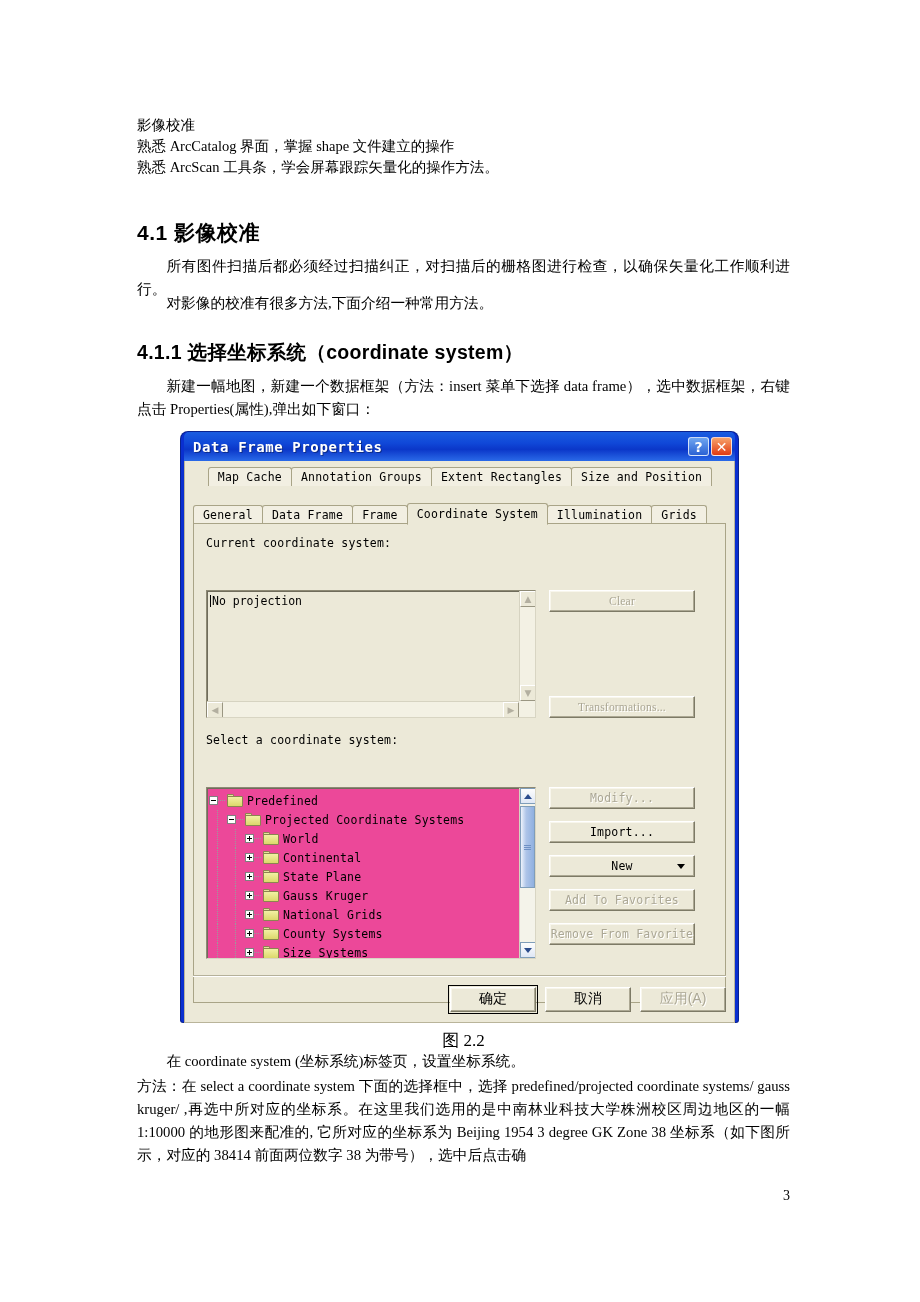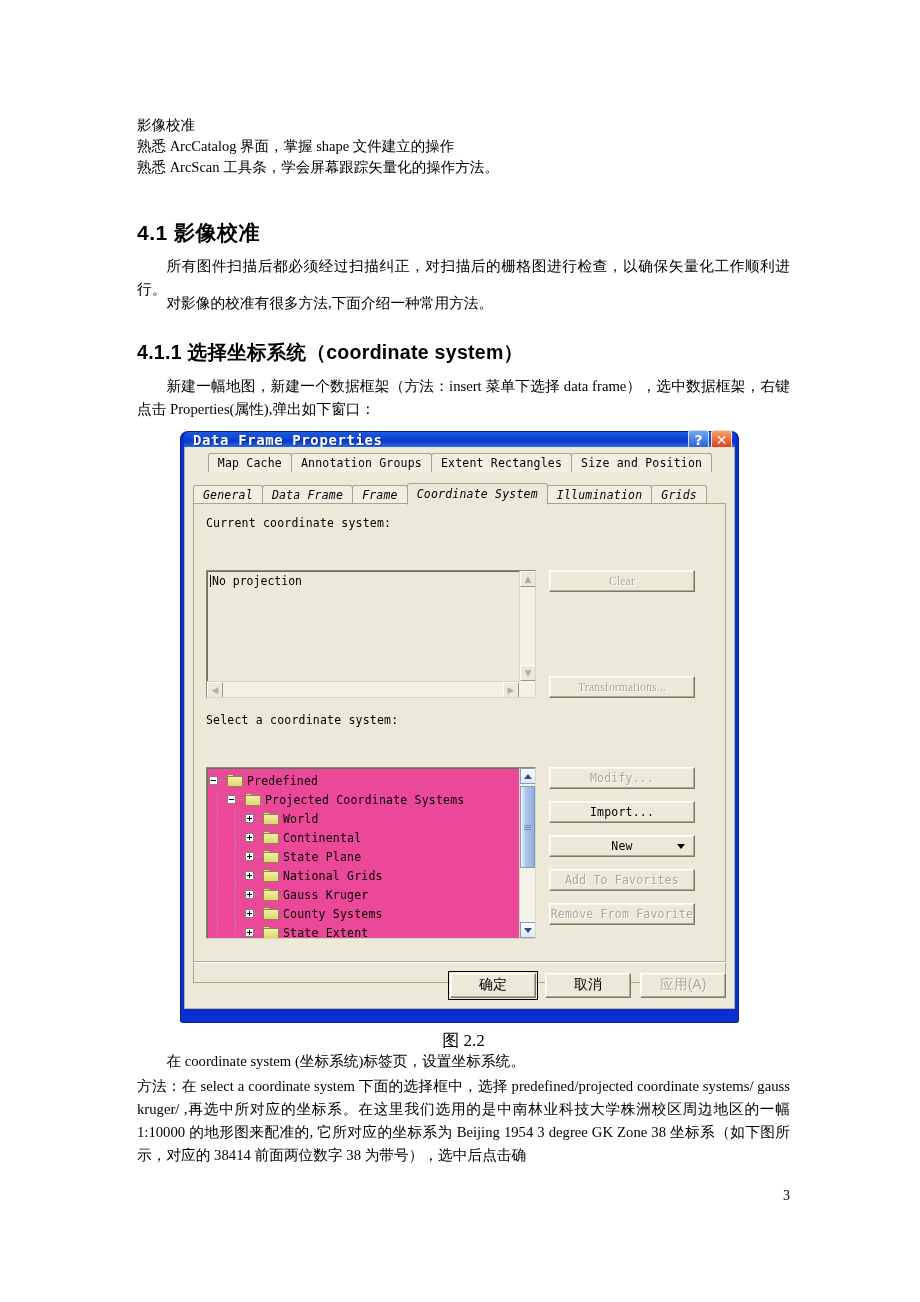--- a/index.html
+++ b/index.html
@@ -55,21 +55,21 @@
     position: absolute;
     left: 181px; top: 432px;
     width: 557px; height: 590px;
     background: #0a2fd0;
     border-radius: 7px 7px 2px 2px;
     padding: 0 3px 3px 3px;
     font-family: "DejaVu Sans Mono", "Liberation Mono", monospace;
     box-shadow: 0 0 0 1px #09228f;
   }
   #titlebar {
-    height: 15px;
+    height: 29px;
     background: linear-gradient(to bottom, #1a5ce0 0%, #1048d8 38%, #0b37c9 60%, #2a6ae8 100%);
     border-radius: 5px 5px 0 0;
     display: flex; align-items: center;
     padding: 0 3px 0 9px;
   }
   #title-text {
     color: #fff; font-weight: bold; font-size: 14px;
     letter-spacing: 0.6px;
     flex: 1;
     text-shadow: 1px 1px 0 rgba(0,0,0,.35);
@@ -116,21 +116,21 @@
   .tab.active {
     background: #ece9d8;
     height: 22px;
     font-weight: normal;
     position: relative;
     z-index: 3;
     border-bottom: 1px solid #ece9d8;
     margin-bottom: -1px;
   }
   #tabrow1 { margin-bottom: 0px; justify-content: center; }
-  #tabrow2 { margin-top: 13px; font-style: italic; }
+  #tabrow2 { margin-top: 19px; }
 
   #panel {
     border: 1px solid #a9a487;
     border-top: 1px solid #a9a487;
     background: #ece9d8;
     height: 480px;
     margin-top: -1px;
     position: relative;
     padding: 12px 12px 0 12px;
   }
@@ -455,54 +455,54 @@
                 </div>
                 <div class="tnode">
                   <span class="guide dot"></span>
                   <span class="guide dot"></span>
                   <span class="exp plus"></span>
                   <span class="hline"></span>
                   <span class="folder">
                     <span class="tab-f"></span>
                     <span class="back"></span>
                   </span>
+                  <span class="tlabel">Gauss Kruger</span>
+                </div>
+                <div class="tnode">
+                  <span class="guide dot"></span>
+                  <span class="guide dot"></span>
+                  <span class="exp plus"></span>
+                  <span class="hline"></span>
+                  <span class="folder">
+                    <span class="tab-f"></span>
+                    <span class="back"></span>
+                  </span>
                   <span class="tlabel">National Grids</span>
                 </div>
                 <div class="tnode">
                   <span class="guide dot"></span>
                   <span class="guide dot"></span>
                   <span class="exp plus"></span>
                   <span class="hline"></span>
                   <span class="folder">
                     <span class="tab-f"></span>
                     <span class="back"></span>
                   </span>
-                  <span class="tlabel">Gauss Kruger</span>
-                </div>
-                <div class="tnode">
-                  <span class="guide dot"></span>
-                  <span class="guide dot"></span>
-                  <span class="exp plus"></span>
-                  <span class="hline"></span>
-                  <span class="folder">
-                    <span class="tab-f"></span>
-                    <span class="back"></span>
-                  </span>
                   <span class="tlabel">County Systems</span>
                 </div>
                 <div class="tnode">
                   <span class="guide dot"></span>
                   <span class="guide dot"></span>
                   <span class="exp plus"></span>
                   <span class="hline"></span>
                   <span class="folder">
                     <span class="tab-f"></span>
                     <span class="back"></span>
                   </span>
-                  <span class="tlabel">State Extent</span>
+                  <span class="tlabel">Size Systems</span>
                 </div>
               </div>
             <div class="vscroll">
               <div class="vs-btn">
                   <span class="chev up"></span>
                 </div>
               <div class="vs-thumb">
                 <span class="grip">
                     <i></i>
                     <i></i>

